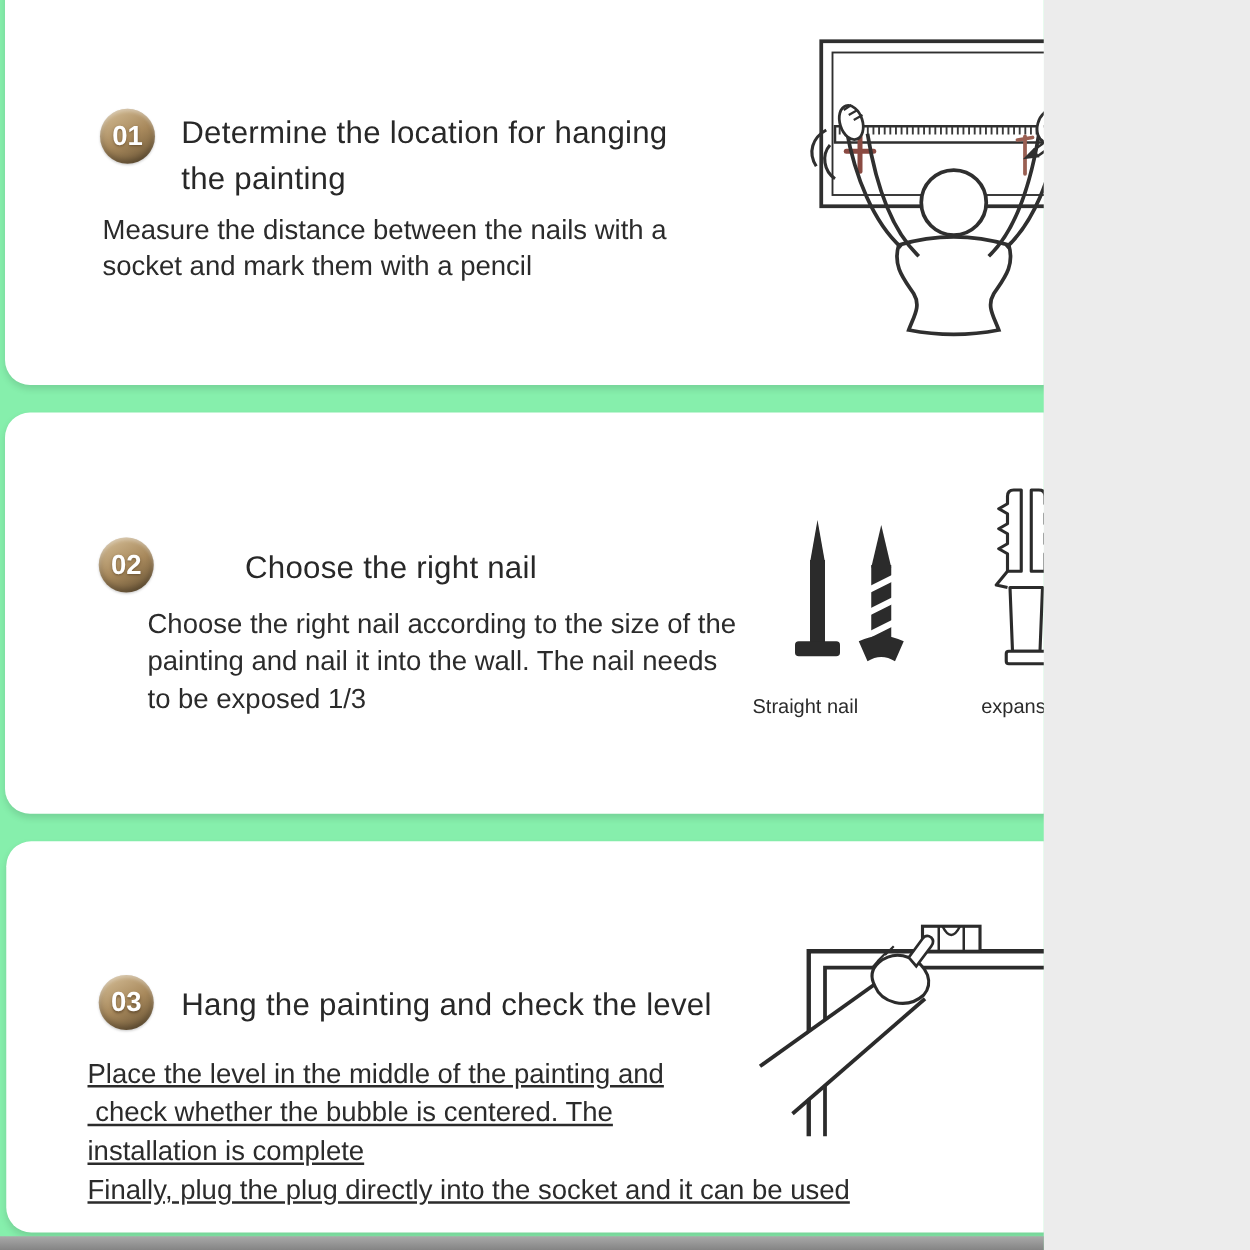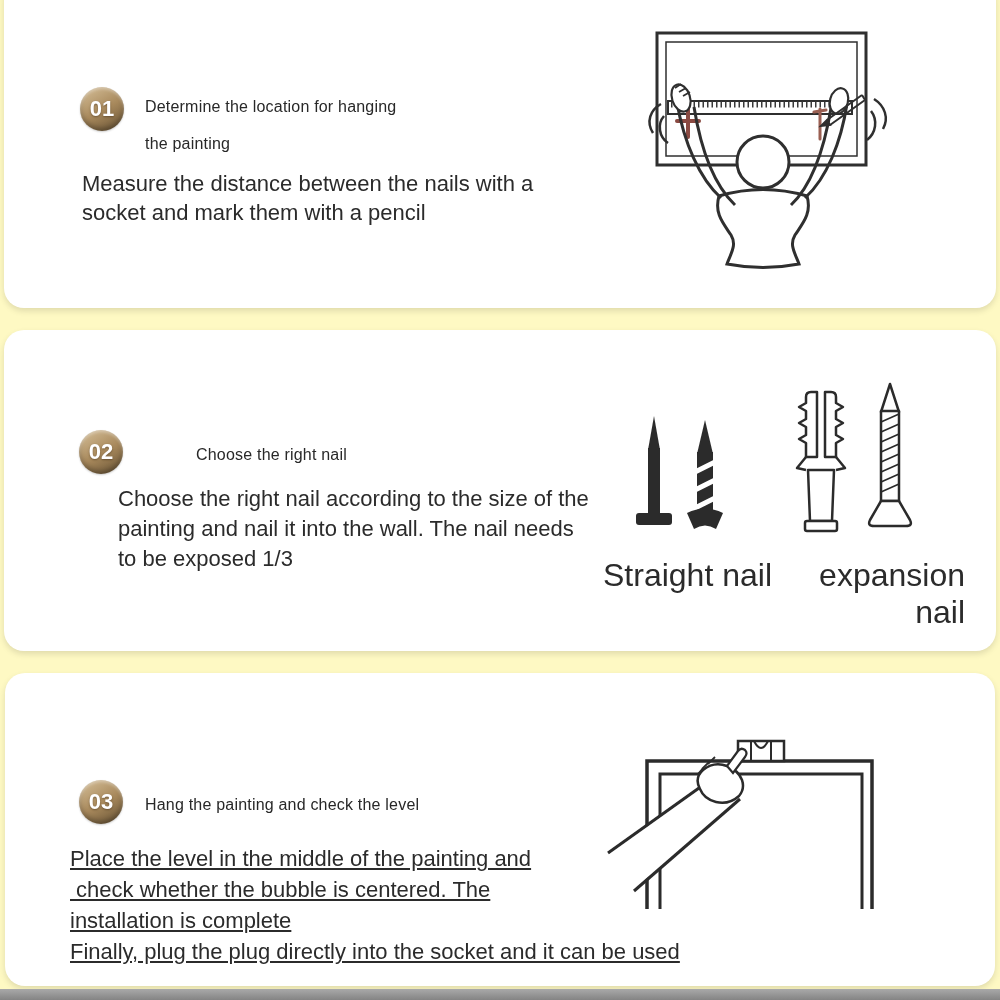--- a/index.html
+++ b/index.html
@@ -1,34 +1,34 @@
 <!DOCTYPE html>
 <html><head>
 <meta charset="utf-8">
 <style>
   html,body{margin:0;padding:0;}
   body{font-family:"Liberation Sans","DejaVu Sans",sans-serif;background:#ececec;}
-  .page{position:relative;width:1000px;height:1000px;overflow:hidden;background:#fef9c3;}
+  .page{position:relative;width:835px;height:1000px;overflow:hidden;background:#86efac;}
   .card{position:absolute;background:#ffffff;border-radius:20px;box-shadow:0 3px 6px rgba(0,0,0,0.12);}
   .card1{left:4px;top:-22px;width:992px;height:330px;}
   .card2{left:4px;top:330px;width:992px;height:321px;}
   .card3{left:5px;top:673px;width:990px;height:313px;}
   .bottom-bar{position:absolute;left:0;top:989px;width:1000px;height:11px;background:linear-gradient(#a9a9a9,#848484);}
   .badge{position:absolute;width:44px;height:44px;border-radius:50%;
     background:linear-gradient(150deg,#d8c29c 0%,#a8895c 52%,#645033 100%);
     color:#fff;font-weight:bold;font-size:22px;display:flex;align-items:center;justify-content:center;
     text-shadow:0 1px 2px rgba(70,50,25,0.55);
     box-shadow:inset 0 2px 3px rgba(255,255,255,0.35), inset 0 -3px 5px rgba(0,0,0,0.28), 0 1px 2px rgba(0,0,0,0.2);}
-  .step-title{position:absolute;color:#282828;font-size:16px;line-height:37px;letter-spacing:0.2px;}
+  .step-title{position:absolute;color:#282828;font-size:25px;line-height:37px;letter-spacing:0.2px;}
   .step-body{position:absolute;color:#2b2b2b;font-size:22px;}
   .t-line{white-space:pre;}
   .lh29 .t-line{line-height:29px;}
   .lh30 .t-line{line-height:30px;}
   .lh31 .t-line{line-height:31px;text-decoration:underline;}
-  .nail-label{position:absolute;color:#2b2b2b;font-size:32px;text-align:right;}
+  .nail-label{position:absolute;color:#2b2b2b;font-size:16px;text-align:left;}
   svg{position:absolute;overflow:visible;}
 </style>
 </head>
 <body>
 
 <div class="page">
 
   <div class="card card1"></div>
   <div class="card card2"></div>
   <div class="card card3"></div>

